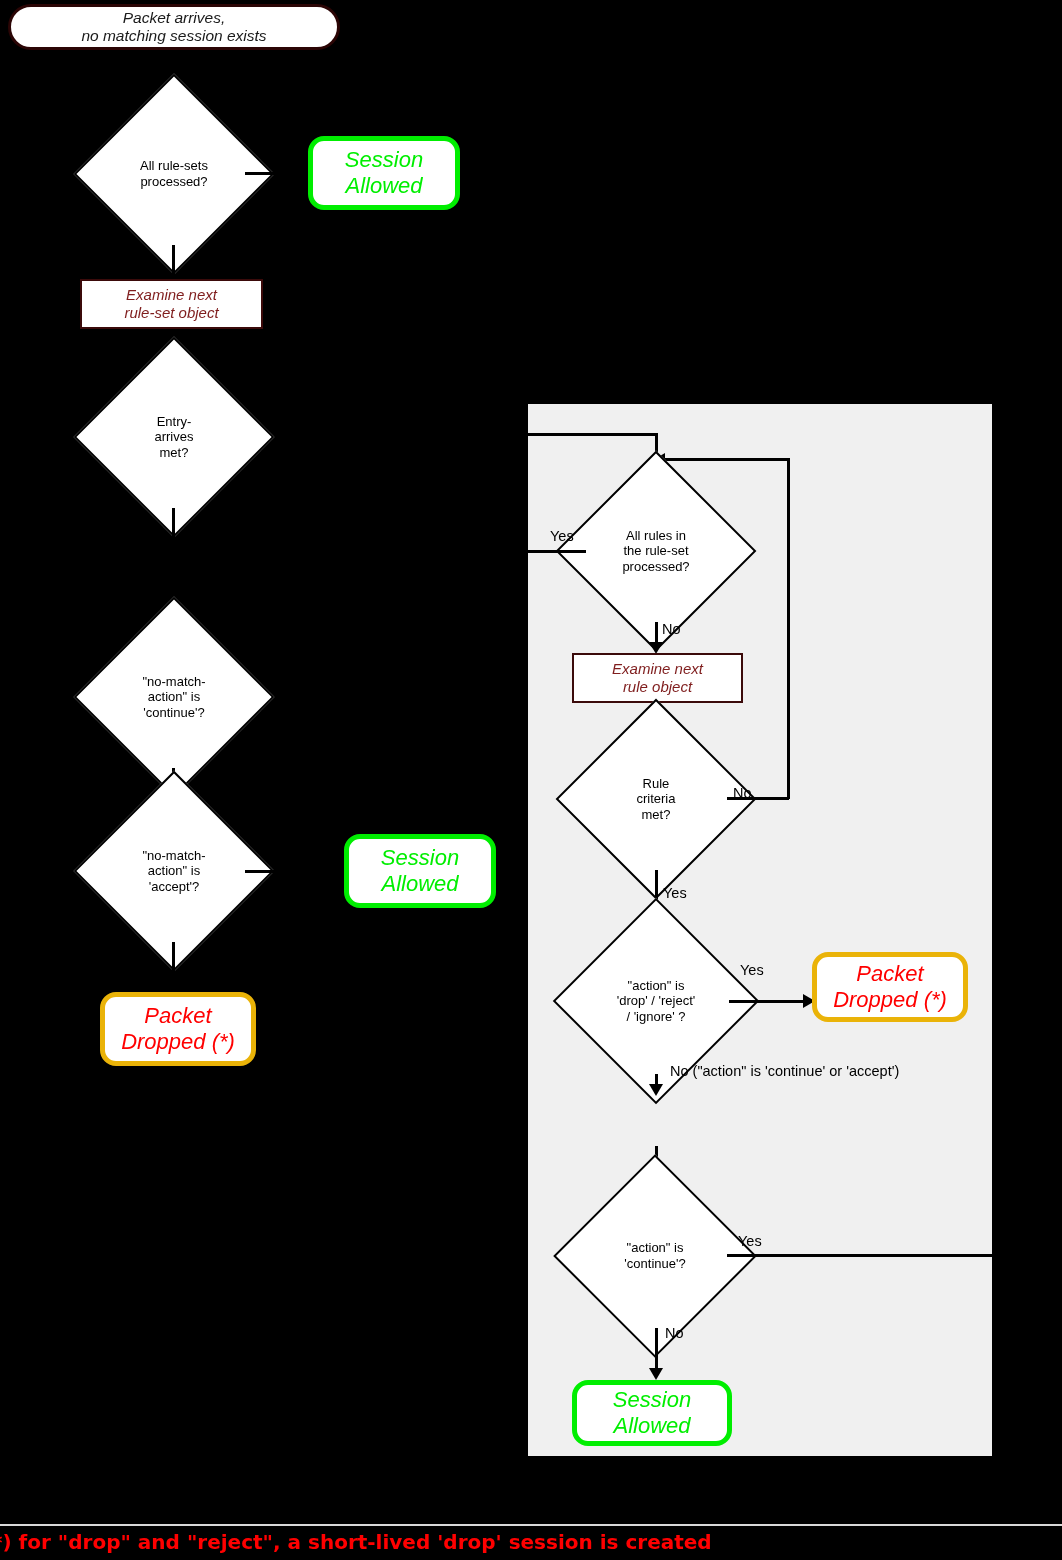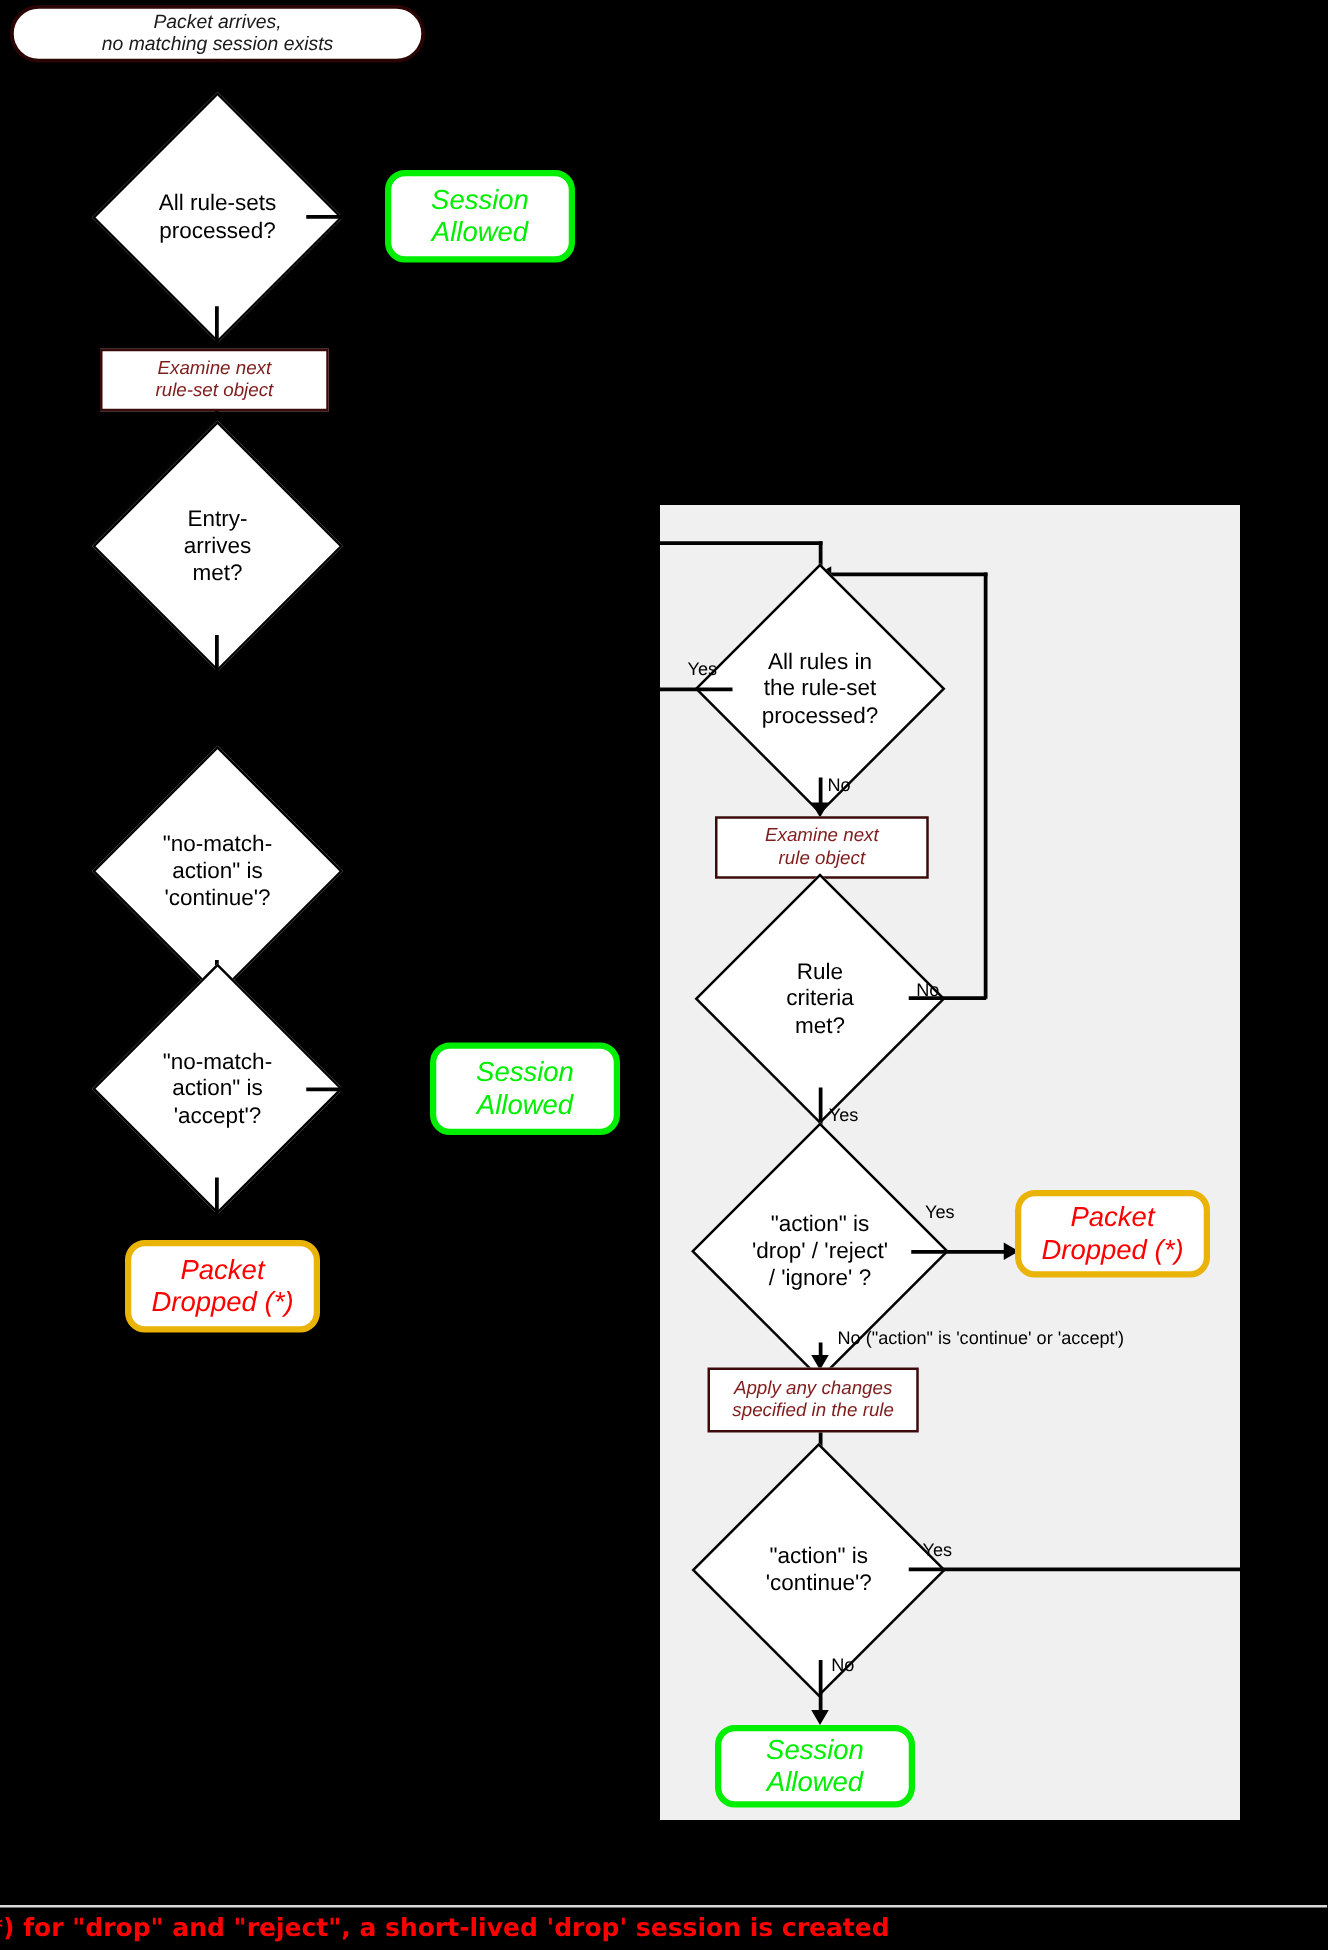--- a/index.html
+++ b/index.html
@@ -76,21 +76,21 @@
     border: 2px solid #000000;
     transform: rotate(45deg);
   }
   .dec .lbl {
     position: absolute;
     inset: 0;
     display: flex;
     align-items: center;
     justify-content: center;
     text-align: center;
-    font-size: 18px;
+    font-size: 13px;
     color: #000000;
     line-height: 1.2;
     white-space: pre-line;
     pointer-events: none;
   }
 
   
   #panel {
     position: absolute;
     background: #f0f0f0;
@@ -312,22 +312,20 @@
   
   <div class="node term drop" style="left:812px; top:952px; width:156px; height:70px;">Packet
 Dropped (*)</div>
 
   
   <div class="ln v" style="left:655px; top:1074px; height:14px;"></div>
   <div class="arrow down" style="left:649px; top:1084px;"></div>
   <div class="elbl" style="left:670px; top:1063px;">No ("action" is 'continue' or 'accept')</div>
 
   
-  <div class="node proc" style="left:566px; top:1094px; width:169px; height:52px;">Apply any changes
-specified in the rule</div>
 
   
   <div class="ln v" style="left:655px; top:1146px; height:38px;"></div>
   <div class="arrow down" style="left:649px; top:1182px;"></div>
 
   
   <div class="dec" style="left:583px; top:1184px; width:144px; height:144px;">
     <div class="shape"></div>
     <div class="lbl">"action" is
 'continue'?</div>

